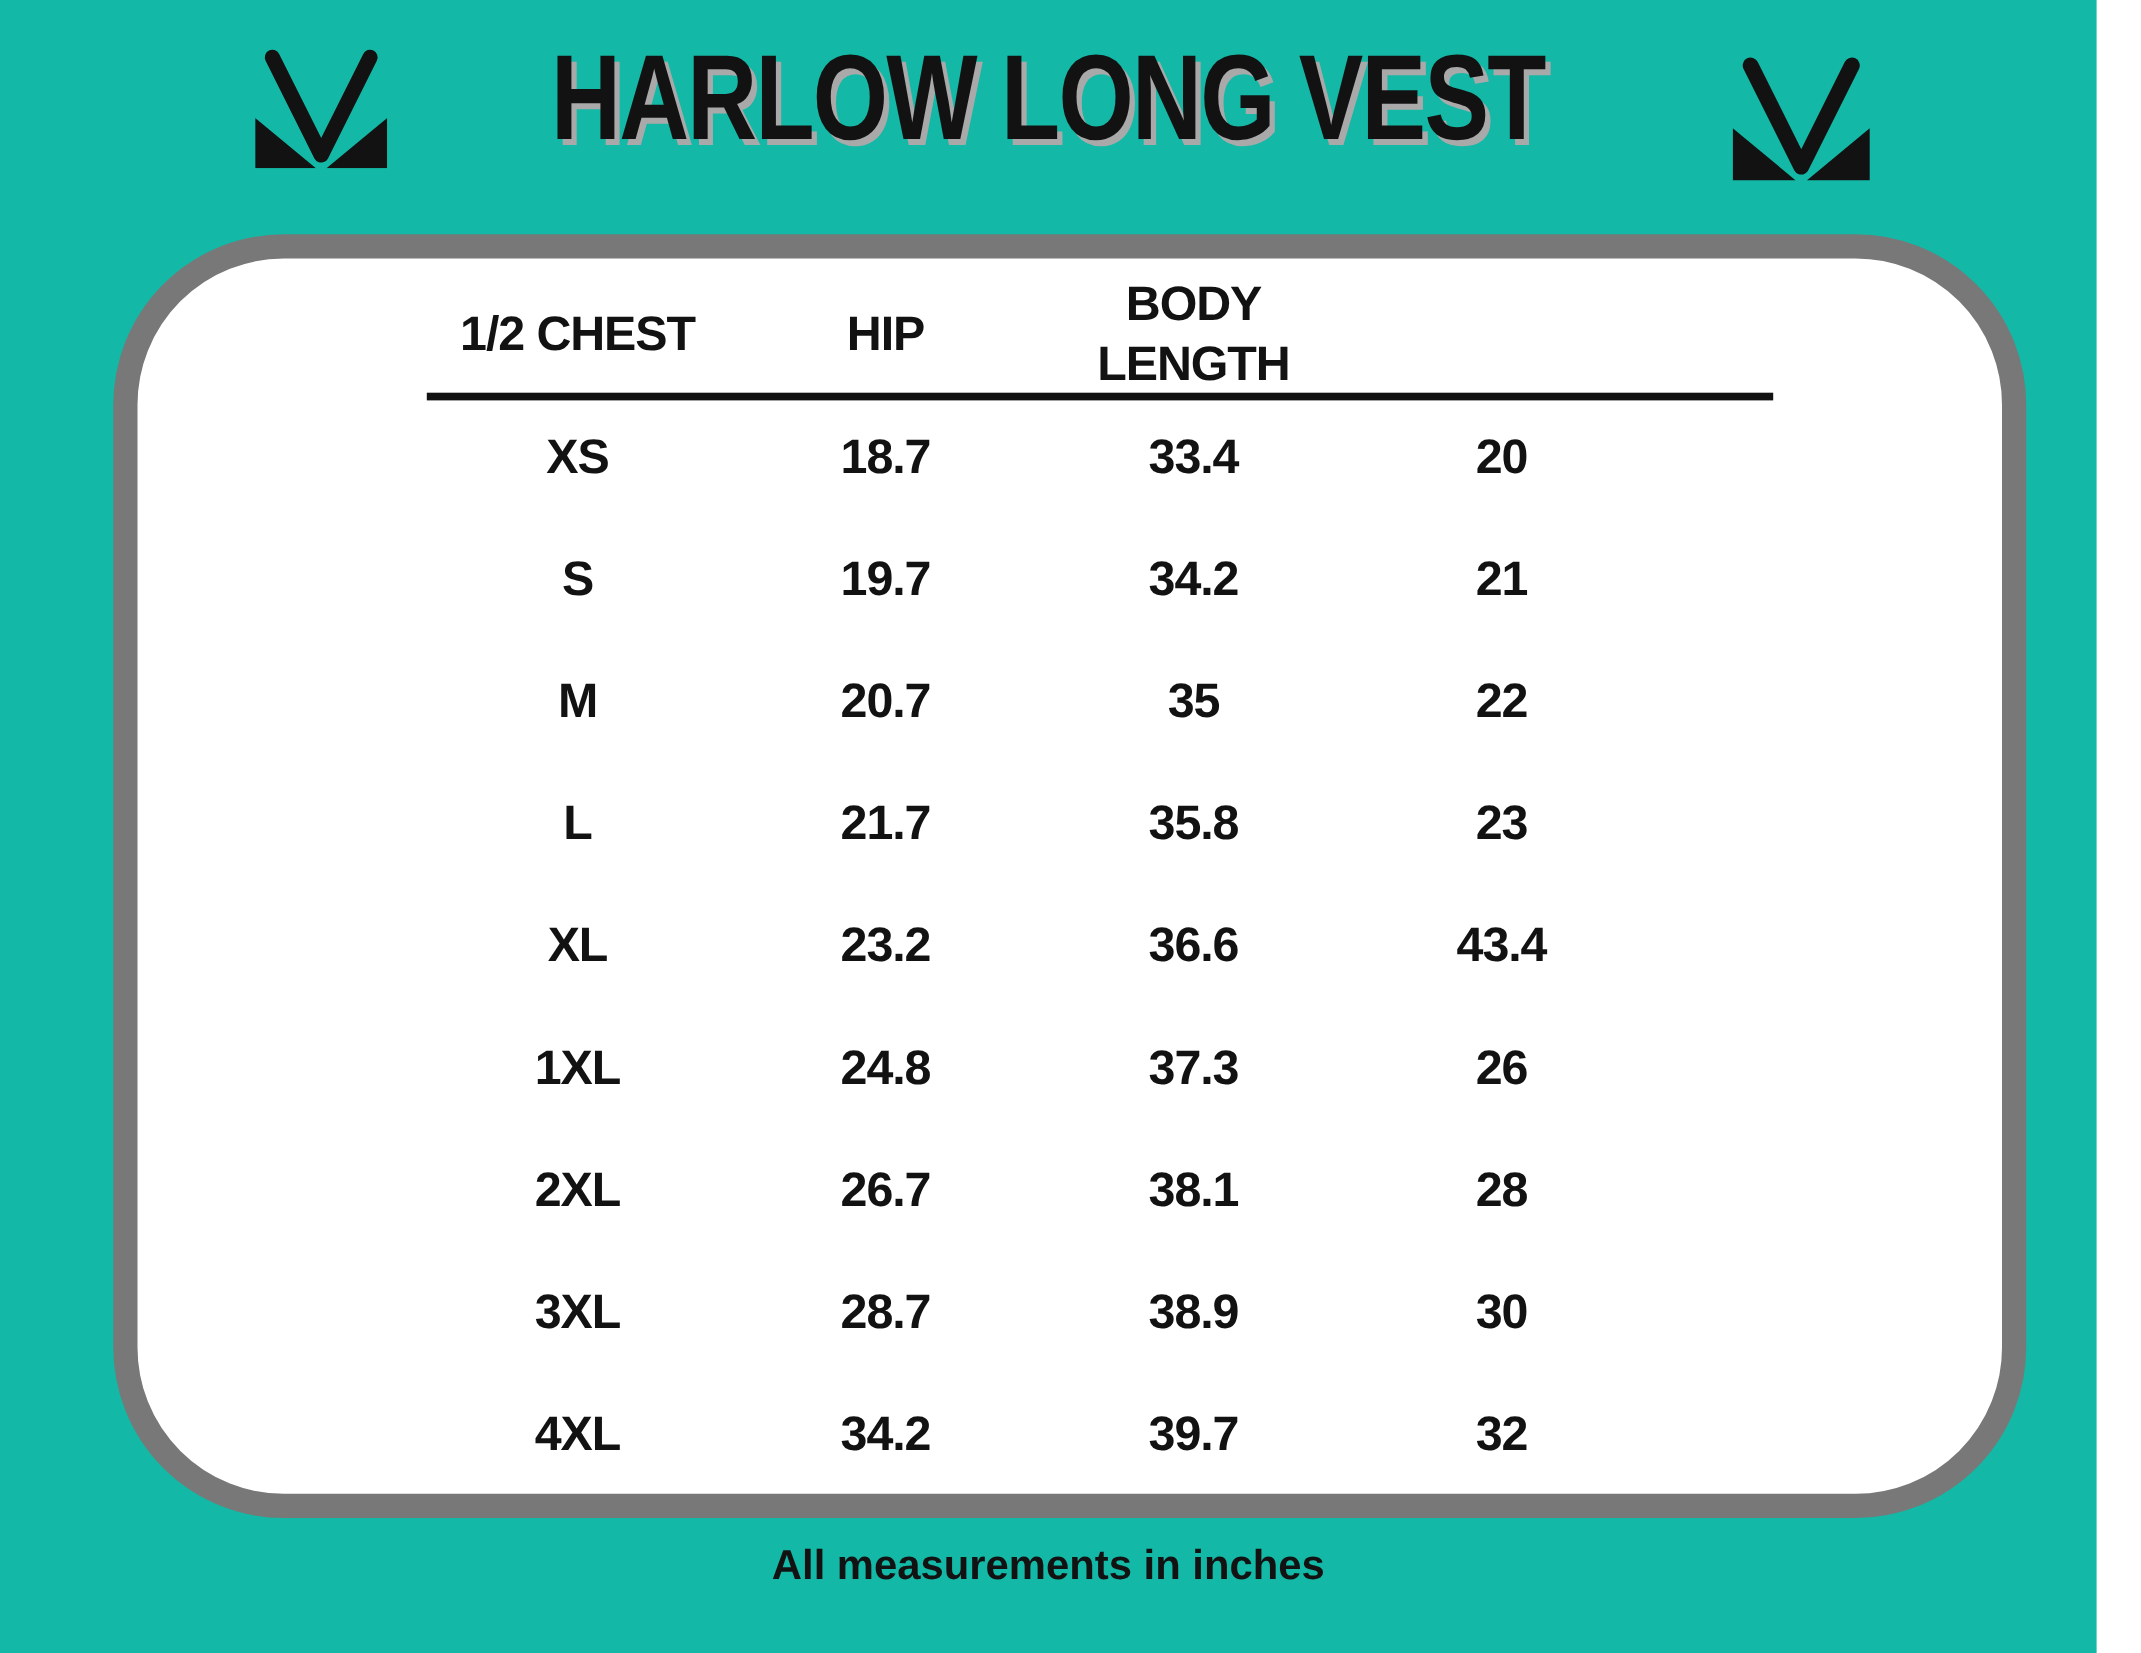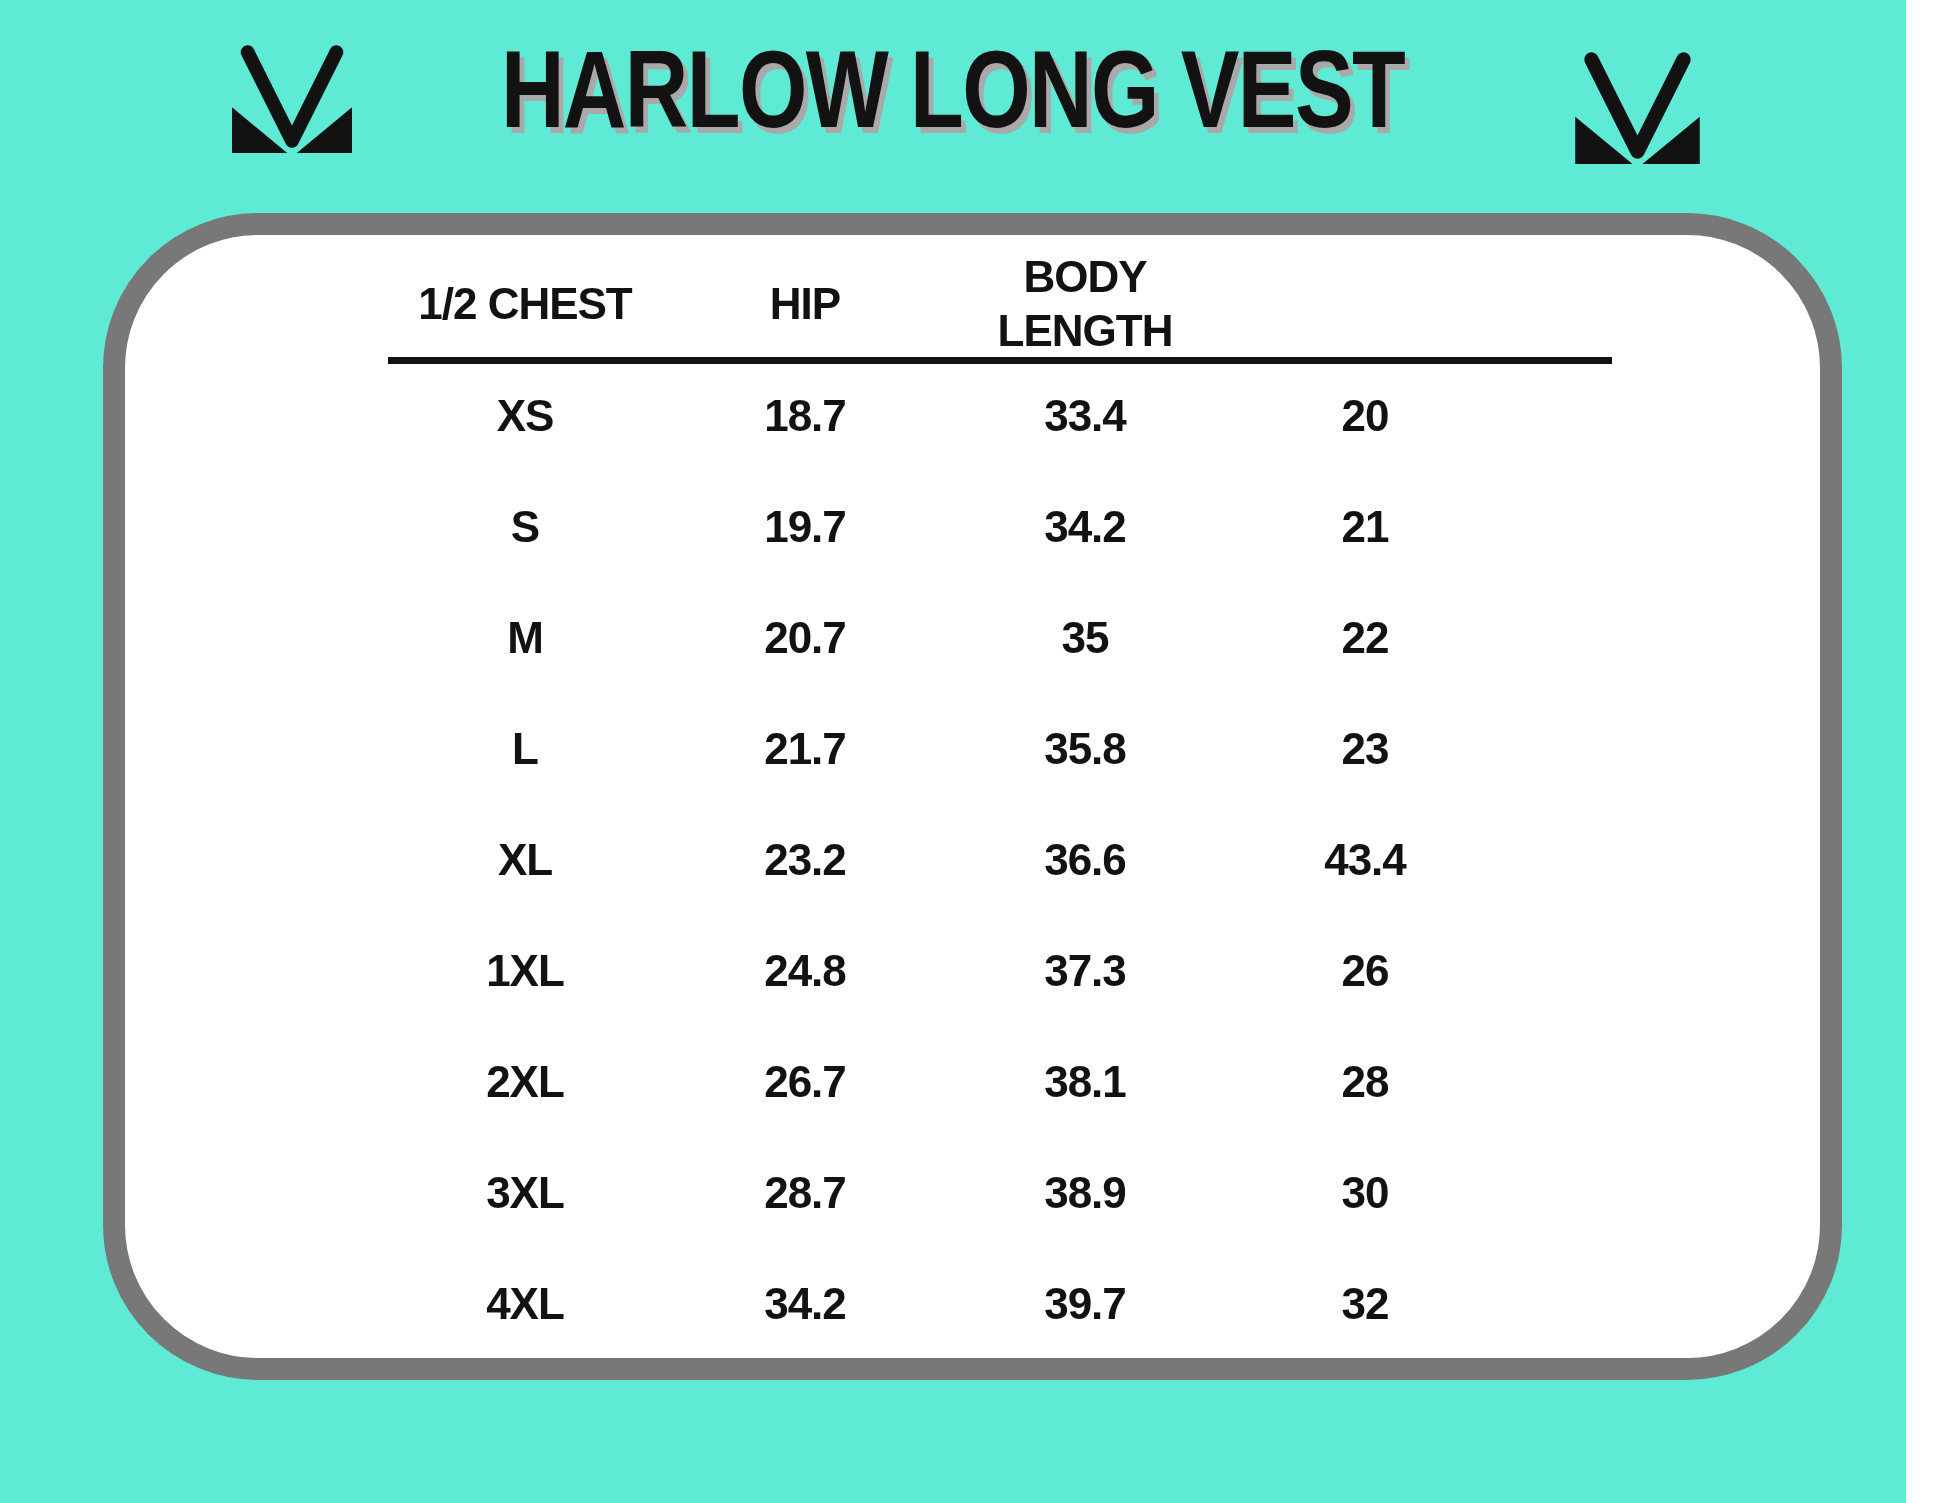--- a/index.html
+++ b/index.html
@@ -1,18 +1,18 @@
 <!DOCTYPE html>
 <html><head>
 <meta charset="utf-8">
 <style>
   html,body{margin:0;padding:0;background:#ffffff;}
   .canvas{
     position:relative;width:1906px;height:1503px;overflow:hidden;
-    background:#5eead4;color:#121212;
+    background:#14b8a6;color:#121212;
     font-family:"Liberation Sans","DejaVu Sans",sans-serif;
   }
   .logo{position:absolute;}
   .logo-left{left:232px;top:40px;width:120px;height:113px;}
   .logo-right{left:1575px;top:47px;width:125px;height:117px;}
   .title{
     position:absolute;left:0;right:0;top:34px;margin:0;
     text-align:center;font-size:110px;line-height:1;font-weight:700;
     letter-spacing:-2px;white-space:nowrap;
   }
@@ -141,14 +141,15 @@
       <div class="td">30</div>
     </div>
     <div class="tr">
       <div class="td">4XL</div>
       <div class="td">34.2</div>
       <div class="td">39.7</div>
       <div class="td">32</div>
     </div>
   </div>
 
+  <p class="footnote">All measurements in inches</p>
 
 </div>
 
 </body></html>

